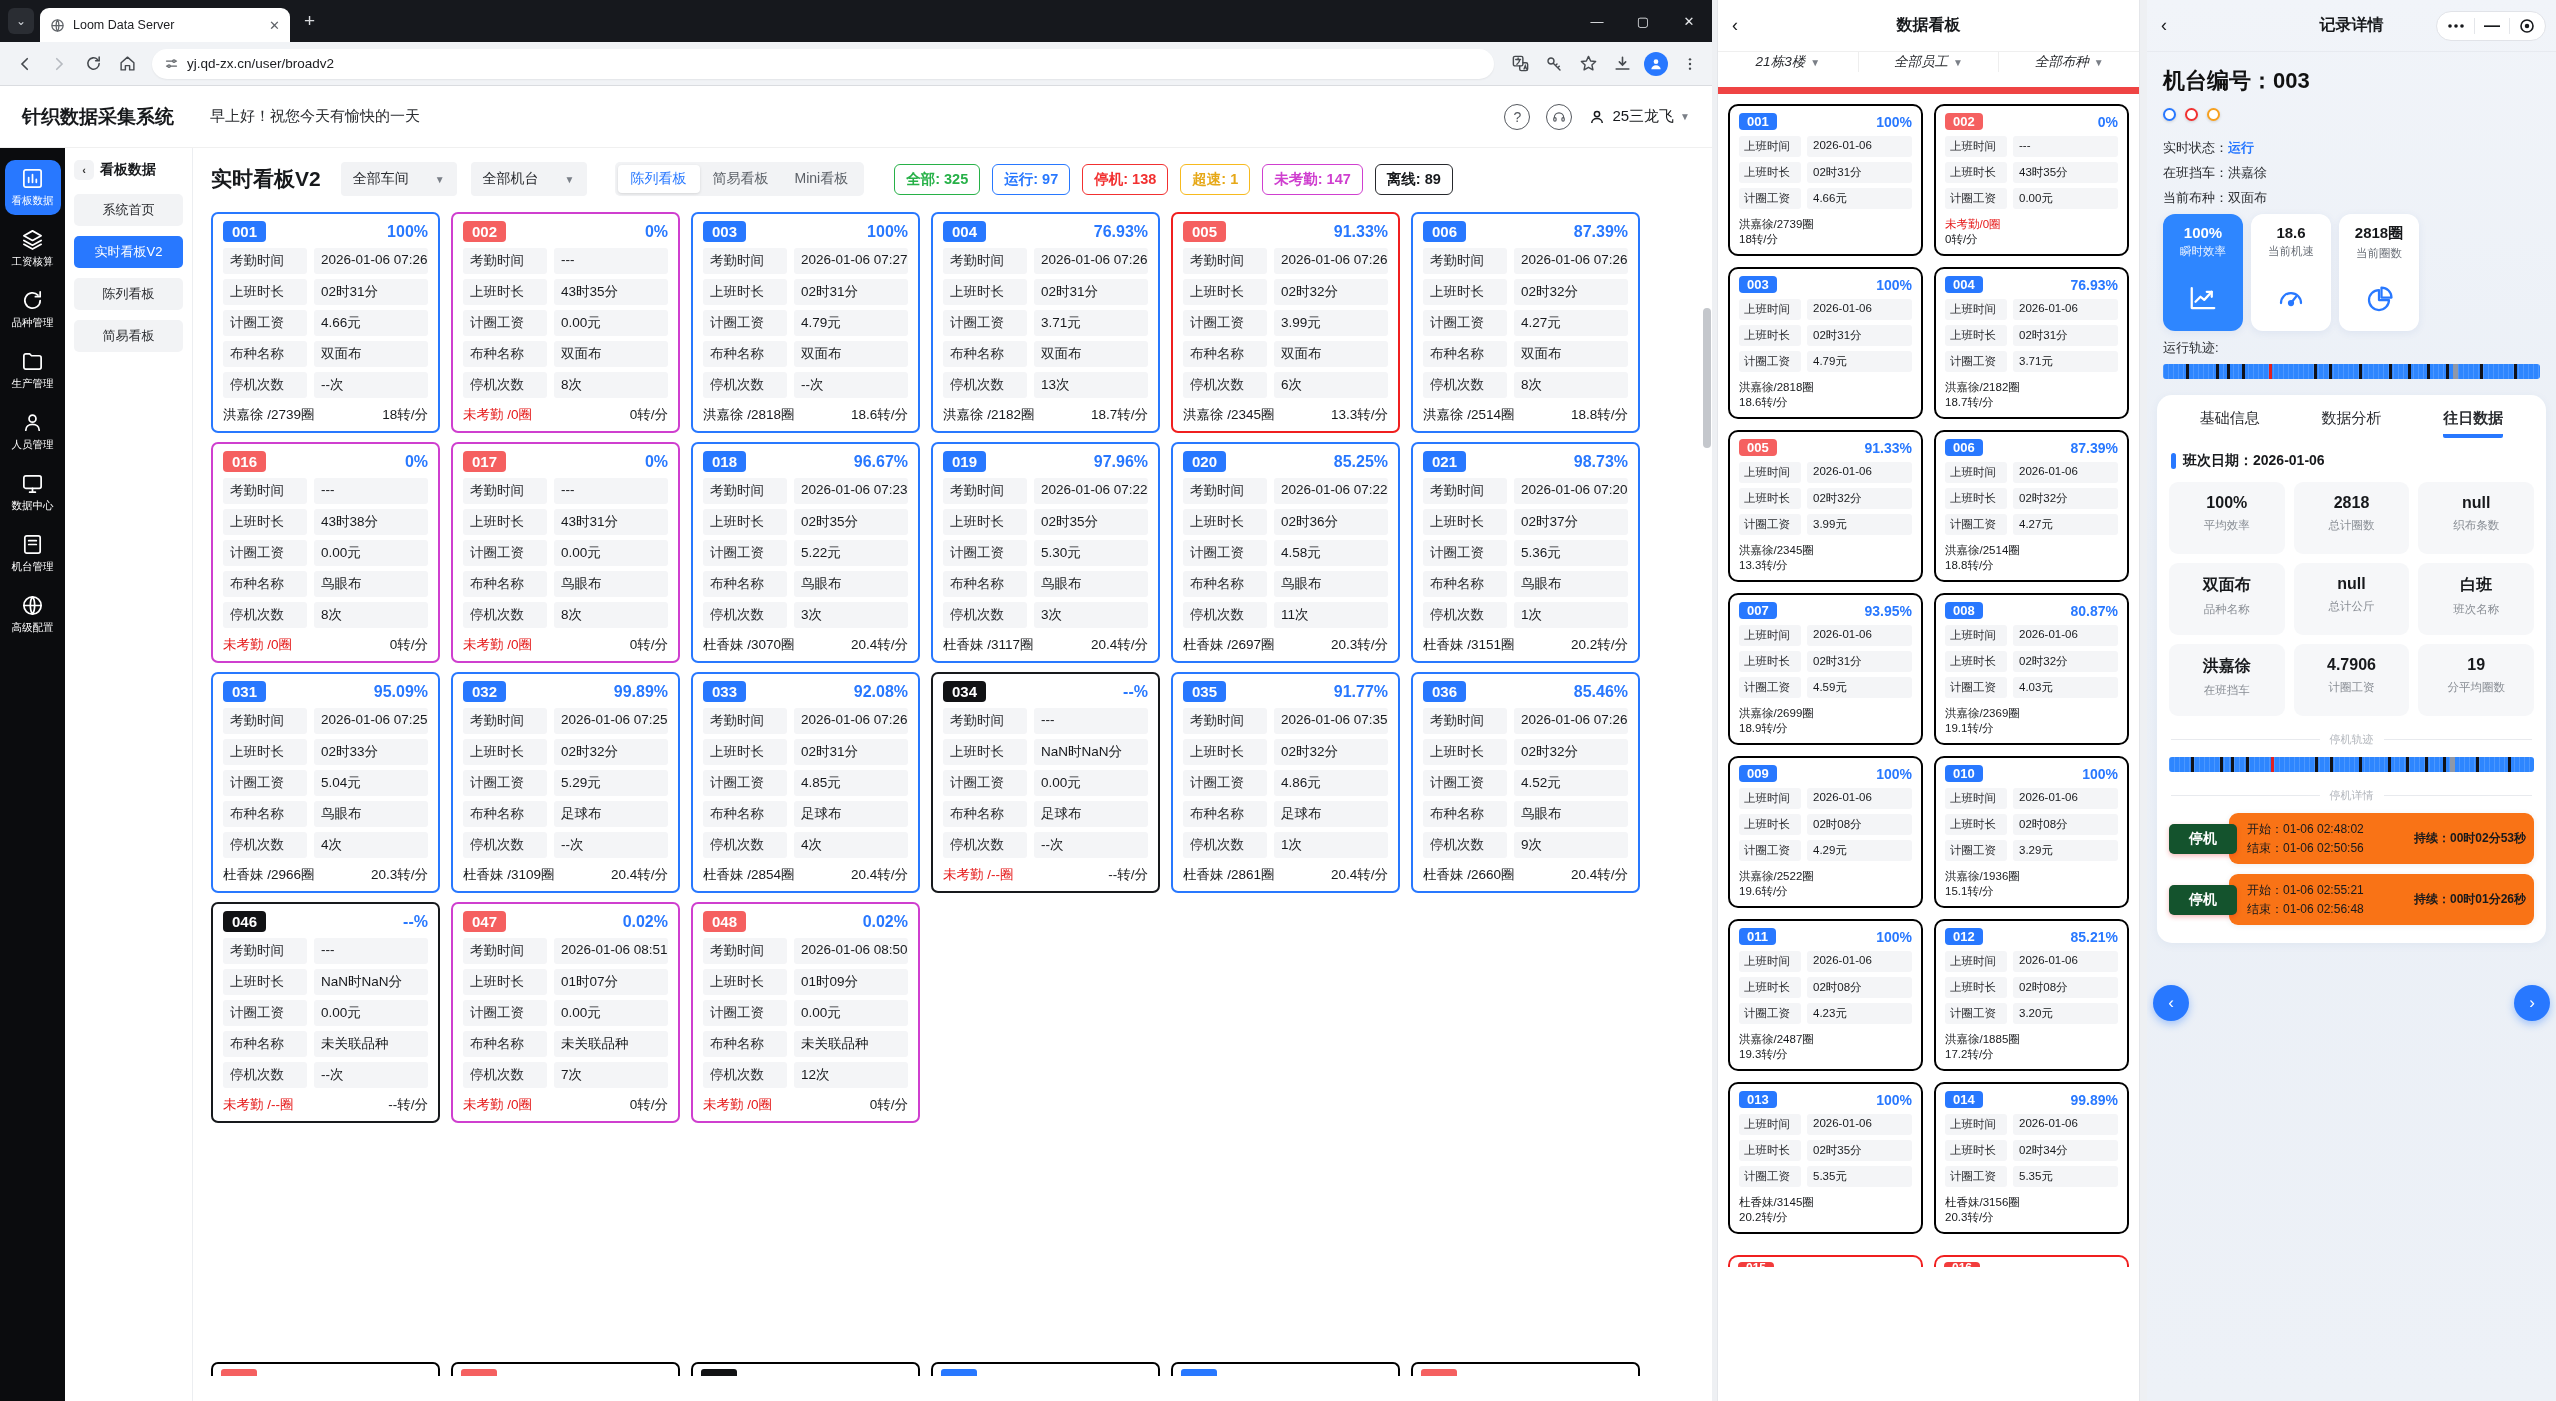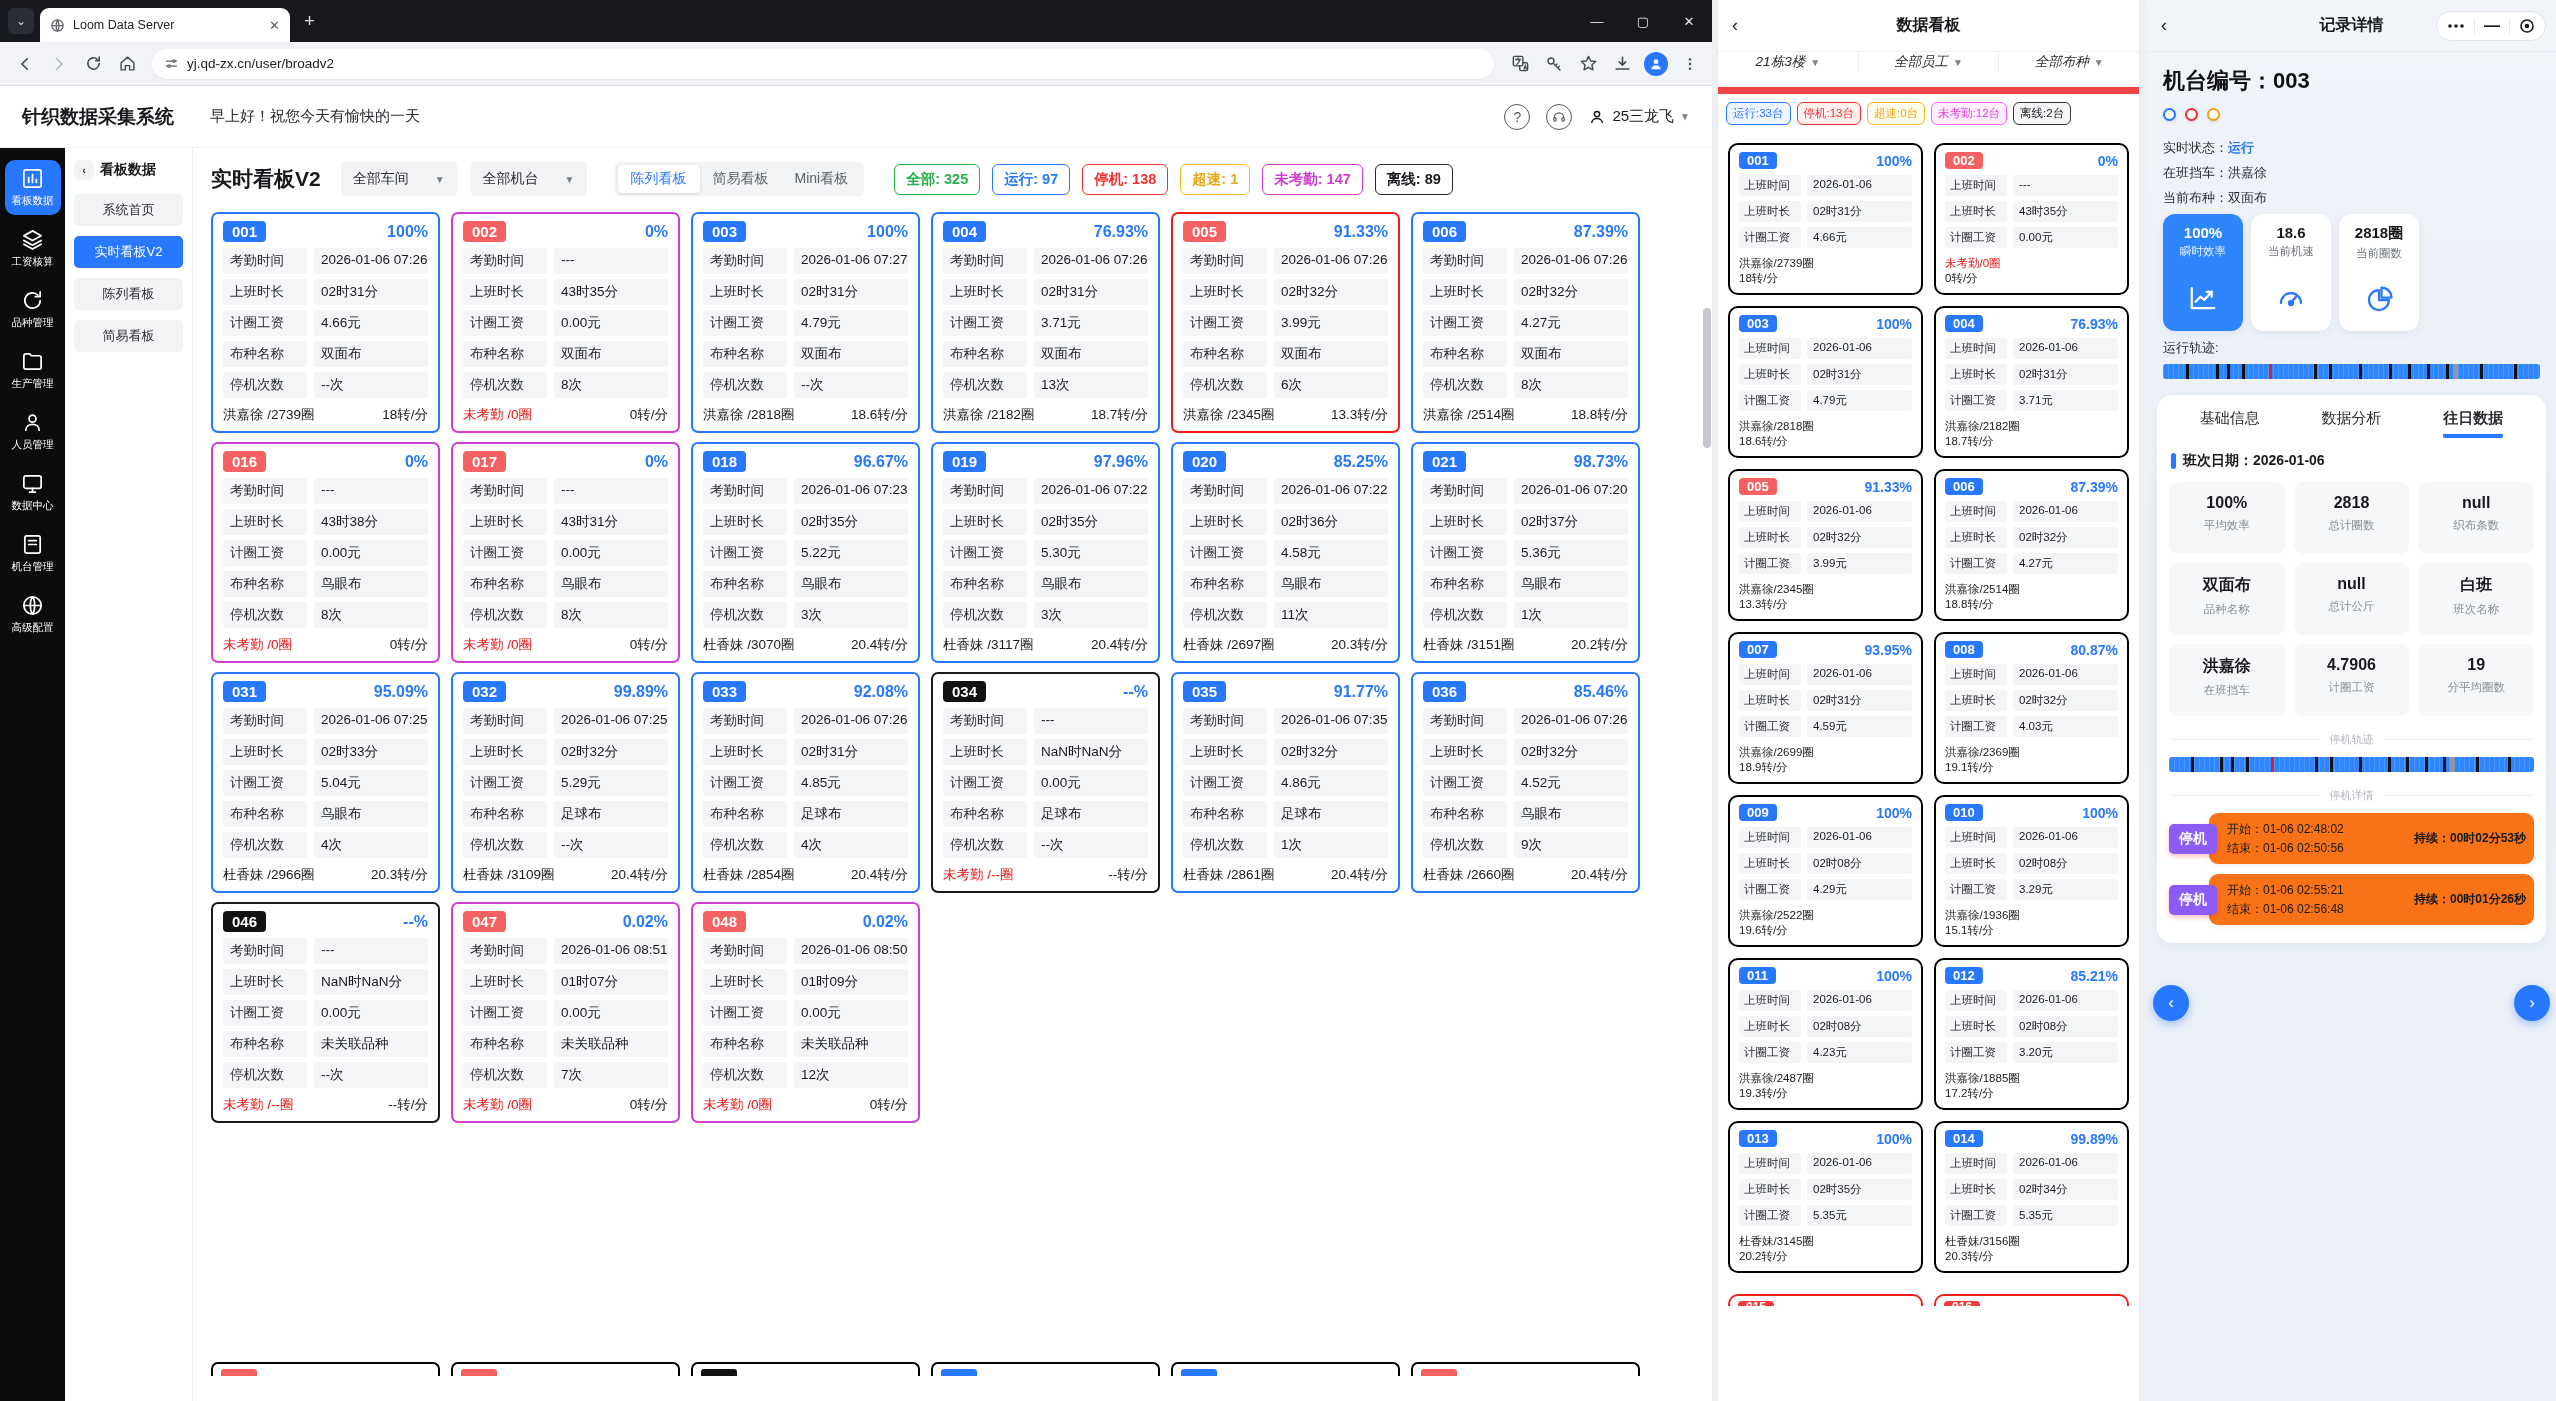--- a/index.html
+++ b/index.html
@@ -133,21 +133,21 @@
   .daterow{display:flex;align-items:center;gap:7px;font-size:14px;font-weight:700;color:#17191c;margin:2px 2px 12px;}
   .datebar{width:5px;height:16px;border-radius:3px;background:#2878ff;}
   .dgrid{display:grid;grid-template-columns:1fr 1fr 1fr;gap:9px;}
   .gbox{background:#f6f7f9;border-radius:9px;min-height:72px;padding:12px 4px;text-align:center;}
   .gval{font-size:16px;font-weight:800;color:#17191c;white-space:nowrap;}
   .glabel{font-size:11.5px;color:#888d94;margin-top:6px;white-space:nowrap;}
   .divrow{display:flex;align-items:center;gap:10px;margin:16px 2px 10px;}
   .divline{flex:1;height:1px;background:#e8eaee;}
   .divtext{font-size:11px;color:#b3b7bd;white-space:nowrap;}
   .rec{display:flex;align-items:center;margin-top:10px;gap:0;}
-  .rec-badge{background:#8b5cf6;color:#fff;font-size:14px;font-weight:700;border-radius:5px;padding:6px 10px;z-index:2;box-shadow:0 2px 5px rgba(232,28,28,.3);white-space:nowrap;}
+  .rec-badge{background:#14532d;color:#fff;font-size:14px;font-weight:700;border-radius:5px;padding:6px 20px;z-index:2;box-shadow:0 2px 5px rgba(232,28,28,.3);white-space:nowrap;}
   .rec-card{flex:1;margin-left:-8px;background:#f97316;border-radius:9px;box-shadow:0 1px 6px rgba(0,0,0,.07);padding:7px 8px 7px 18px;display:flex;align-items:center;gap:6px;}
   .rec-lines{flex:1;font-size:12px;color:#17191c;line-height:1.55;white-space:nowrap;}
   .rec-dur{font-size:12px;font-weight:700;color:#17191c;white-space:nowrap;}
   .navcircle{position:absolute;width:36px;height:36px;border-radius:50%;background:#2878ff;color:#fff;display:flex;align-items:center;justify-content:center;font-size:17px;box-shadow:0 3px 8px rgba(40,120,255,.4);}
   svg{display:block;}
 </style>
 </head>
 <body>
 
 <div class="win">
@@ -1056,27 +1056,20 @@
       </div>
       <div class="p1f">
         <span>全部员工</span>
         <span class="caret">▼</span>
       </div>
       <div class="p1f">
         <span>全部布种</span>
         <span class="caret">▼</span>
       </div>
     </div>
-  <div class="p1-chips" id="p1chips">
-      <span class="pchip blue">运行:33台</span>
-      <span class="pchip red">停机:13台</span>
-      <span class="pchip yellow">超速:0台</span>
-      <span class="pchip magenta">未考勤:12台</span>
-      <span class="pchip black">离线:2台</span>
-    </div>
   <div class="p1-list" id="p1list">
       <div class="pcard s-blue">
         <div class="phead">
           <span class="pbadge b-blue">001</span>
           <span class="ppct">100%</span>
         </div>
         <div class="prow">
           <span class="plabel">上班时间</span>
           <span class="pval">2026-01-06</span>
         </div>

